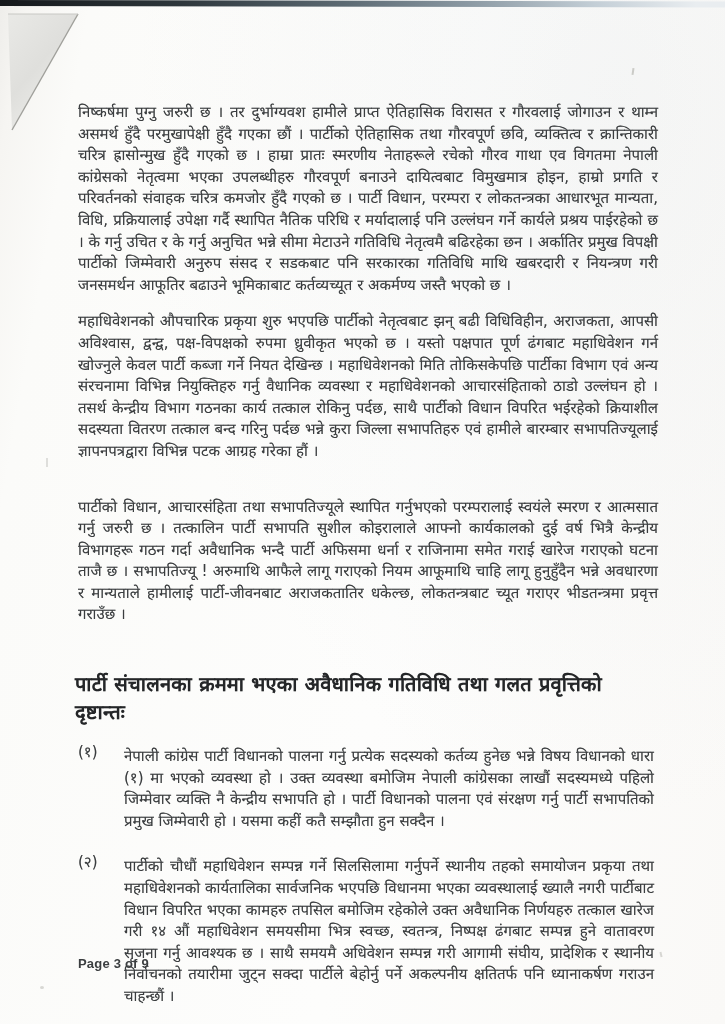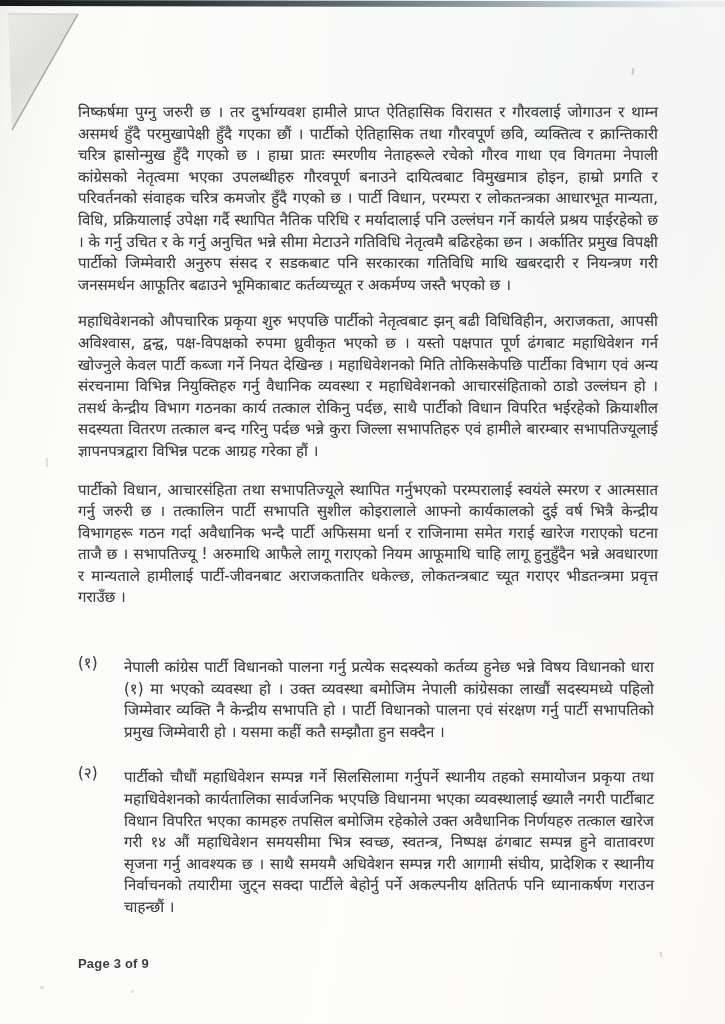--- a/index.html
+++ b/index.html
@@ -36,21 +36,21 @@
     left: 78px;
     top: 102px;
     width: 580px;
     color: #3a3d3f;
     font-size: 15px;
     line-height: 21.6px;
     text-align: justify;
     text-shadow: 0 0 0.5px rgba(55,55,55,0.35);
   }
   .para { margin: 0 0 15px 0; }
-  .para.p2 { margin-bottom: 17px; }
+  .para.p2 { margin-bottom: 34px; }
   .para.p3 { margin-bottom: 44px; }
   .heading {
     margin: 0 0 16px -3px;
     font-size: 20px;
     line-height: 28px;
     font-weight: 700;
     color: #242628;
     text-align: left;
     letter-spacing: 0.2px;
   }
@@ -111,20 +111,21 @@
   </svg>
 
   <div class="content">
 
     <p class="para p1">निष्कर्षमा पुग्नु जरुरी छ । तर दुर्भाग्यवश हामीले प्राप्त ऐतिहासिक विरासत र गौरवलाई जोगाउन र थाम्न असमर्थ हुँदै परमुखापेक्षी हुँदै गएका छौं । पार्टीको ऐतिहासिक तथा गौरवपूर्ण छवि, व्यक्तित्व र क्रान्तिकारी चरित्र ह्रासोन्मुख हुँदै गएको छ । हाम्रा प्रातः स्मरणीय नेताहरूले रचेको गौरव गाथा एव विगतमा नेपाली कांग्रेसको नेतृत्वमा भएका उपलब्धीहरु गौरवपूर्ण बनाउने दायित्वबाट विमुखमात्र होइन, हाम्रो प्रगति र परिवर्तनको संवाहक चरित्र कमजोर हुँदै गएको छ । पार्टी विधान, परम्परा र लोकतन्त्रका आधारभूत मान्यता, विधि, प्रक्रियालाई उपेक्षा गर्दै स्थापित नैतिक परिधि र मर्यादालाई पनि उल्लंघन गर्ने कार्यले प्रश्रय पाईरहेको छ । के गर्नु उचित र के गर्नु अनुचित भन्ने सीमा मेटाउने गतिविधि नेतृत्वमै बढिरहेका छन । अर्कातिर प्रमुख विपक्षी पार्टीको जिम्मेवारी अनुरुप संसद र सडकबाट पनि सरकारका गतिविधि माथि खबरदारी र नियन्त्रण गरी जनसमर्थन आफूतिर बढाउने भूमिकाबाट कर्तव्यच्यूत र अकर्मण्य जस्तै भएको छ ।</p>
 
     <p class="para p2">महाधिवेशनको औपचारिक प्रकृया शुरु भएपछि पार्टीको नेतृत्वबाट झन् बढी विधिविहीन, अराजकता, आपसी अविश्वास, द्वन्द्व, पक्ष-विपक्षको रुपमा ध्रुवीकृत भएको छ । यस्तो पक्षपात पूर्ण ढंगबाट महाधिवेशन गर्न खोज्नुले केवल पार्टी कब्जा गर्ने नियत देखिन्छ । महाधिवेशनको मिति तोकिसकेपछि पार्टीका विभाग एवं अन्य संरचनामा विभिन्न नियुक्तिहरु गर्नु वैधानिक व्यवस्था र महाधिवेशनको आचारसंहिताको ठाडो उल्लंघन हो । तसर्थ केन्द्रीय विभाग गठनका कार्य तत्काल रोकिनु पर्दछ, साथै पार्टीको विधान विपरित भईरहेको क्रियाशील सदस्यता वितरण तत्काल बन्द गरिनु पर्दछ भन्ने कुरा जिल्ला सभापतिहरु एवं हामीले बारम्बार सभापतिज्यूलाई ज्ञापनपत्रद्वारा विभिन्न पटक आग्रह गरेका हौं ।</p>
 
     <p class="para p3">पार्टीको विधान, आचारसंहिता तथा सभापतिज्यूले स्थापित गर्नुभएको परम्परालाई स्वयंले स्मरण र आत्मसात गर्नु जरुरी छ । तत्कालिन पार्टी सभापति सुशील कोइरालाले आफ्नो कार्यकालको दुई वर्ष भित्रै केन्द्रीय विभागहरू गठन गर्दा अवैधानिक भन्दै पार्टी अफिसमा धर्ना र राजिनामा समेत गराई खारेज गराएको घटना ताजै छ । सभापतिज्यू ! अरुमाथि आफैले लागू गराएको नियम आफूमाथि चाहि लागू हुनुहुँदैन भन्ने अवधारणा र मान्यताले हामीलाई पार्टी-जीवनबाट अराजकतातिर धकेल्छ, लोकतन्त्रबाट च्यूत गराएर भीडतन्त्रमा प्रवृत्त गराउँछ ।</p>
 
+    <h2 class="heading">पार्टी संचालनका क्रममा भएका अवैधानिक गतिविधि तथा गलत प्रवृत्तिको दृष्टान्तः</h2>
 
     <div class="list-item">
       <span class="num">(१)</span>
       <p class="item-text">नेपाली कांग्रेस पार्टी विधानको पालना गर्नु प्रत्येक सदस्यको कर्तव्य हुनेछ भन्ने विषय विधानको धारा (१) मा भएको व्यवस्था हो । उक्त व्यवस्था बमोजिम नेपाली कांग्रेसका लाखौं सदस्यमध्ये पहिलो जिम्मेवार व्यक्ति नै केन्द्रीय सभापति हो । पार्टी विधानको पालना एवं संरक्षण गर्नु पार्टी सभापतिको प्रमुख जिम्मेवारी हो । यसमा कहीं कतै सम्झौता हुन सक्दैन ।</p>
     </div>
 
     <div class="list-item">
       <span class="num">(२)</span>
       <p class="item-text">पार्टीको चौधौं महाधिवेशन सम्पन्न गर्ने सिलसिलामा गर्नुपर्ने स्थानीय तहको समायोजन प्रकृया तथा महाधिवेशनको कार्यतालिका सार्वजनिक भएपछि विधानमा भएका व्यवस्थालाई ख्यालै नगरी पार्टीबाट विधान विपरित भएका कामहरु तपसिल बमोजिम रहेकोले उक्त अवैधानिक निर्णयहरु तत्काल खारेज गरी १४ औं महाधिवेशन समयसीमा भित्र स्वच्छ, स्वतन्त्र, निष्पक्ष ढंगबाट सम्पन्न हुने वातावरण सृजना गर्नु आवश्यक छ । साथै समयमै अधिवेशन सम्पन्न गरी आगामी संघीय, प्रादेशिक र स्थानीय निर्वाचनको तयारीमा जुट्न सक्दा पार्टीले बेहोर्नु पर्ने अकल्पनीय क्षतितर्फ पनि ध्यानाकर्षण गराउन चाहन्छौं ।</p>
     </div>

